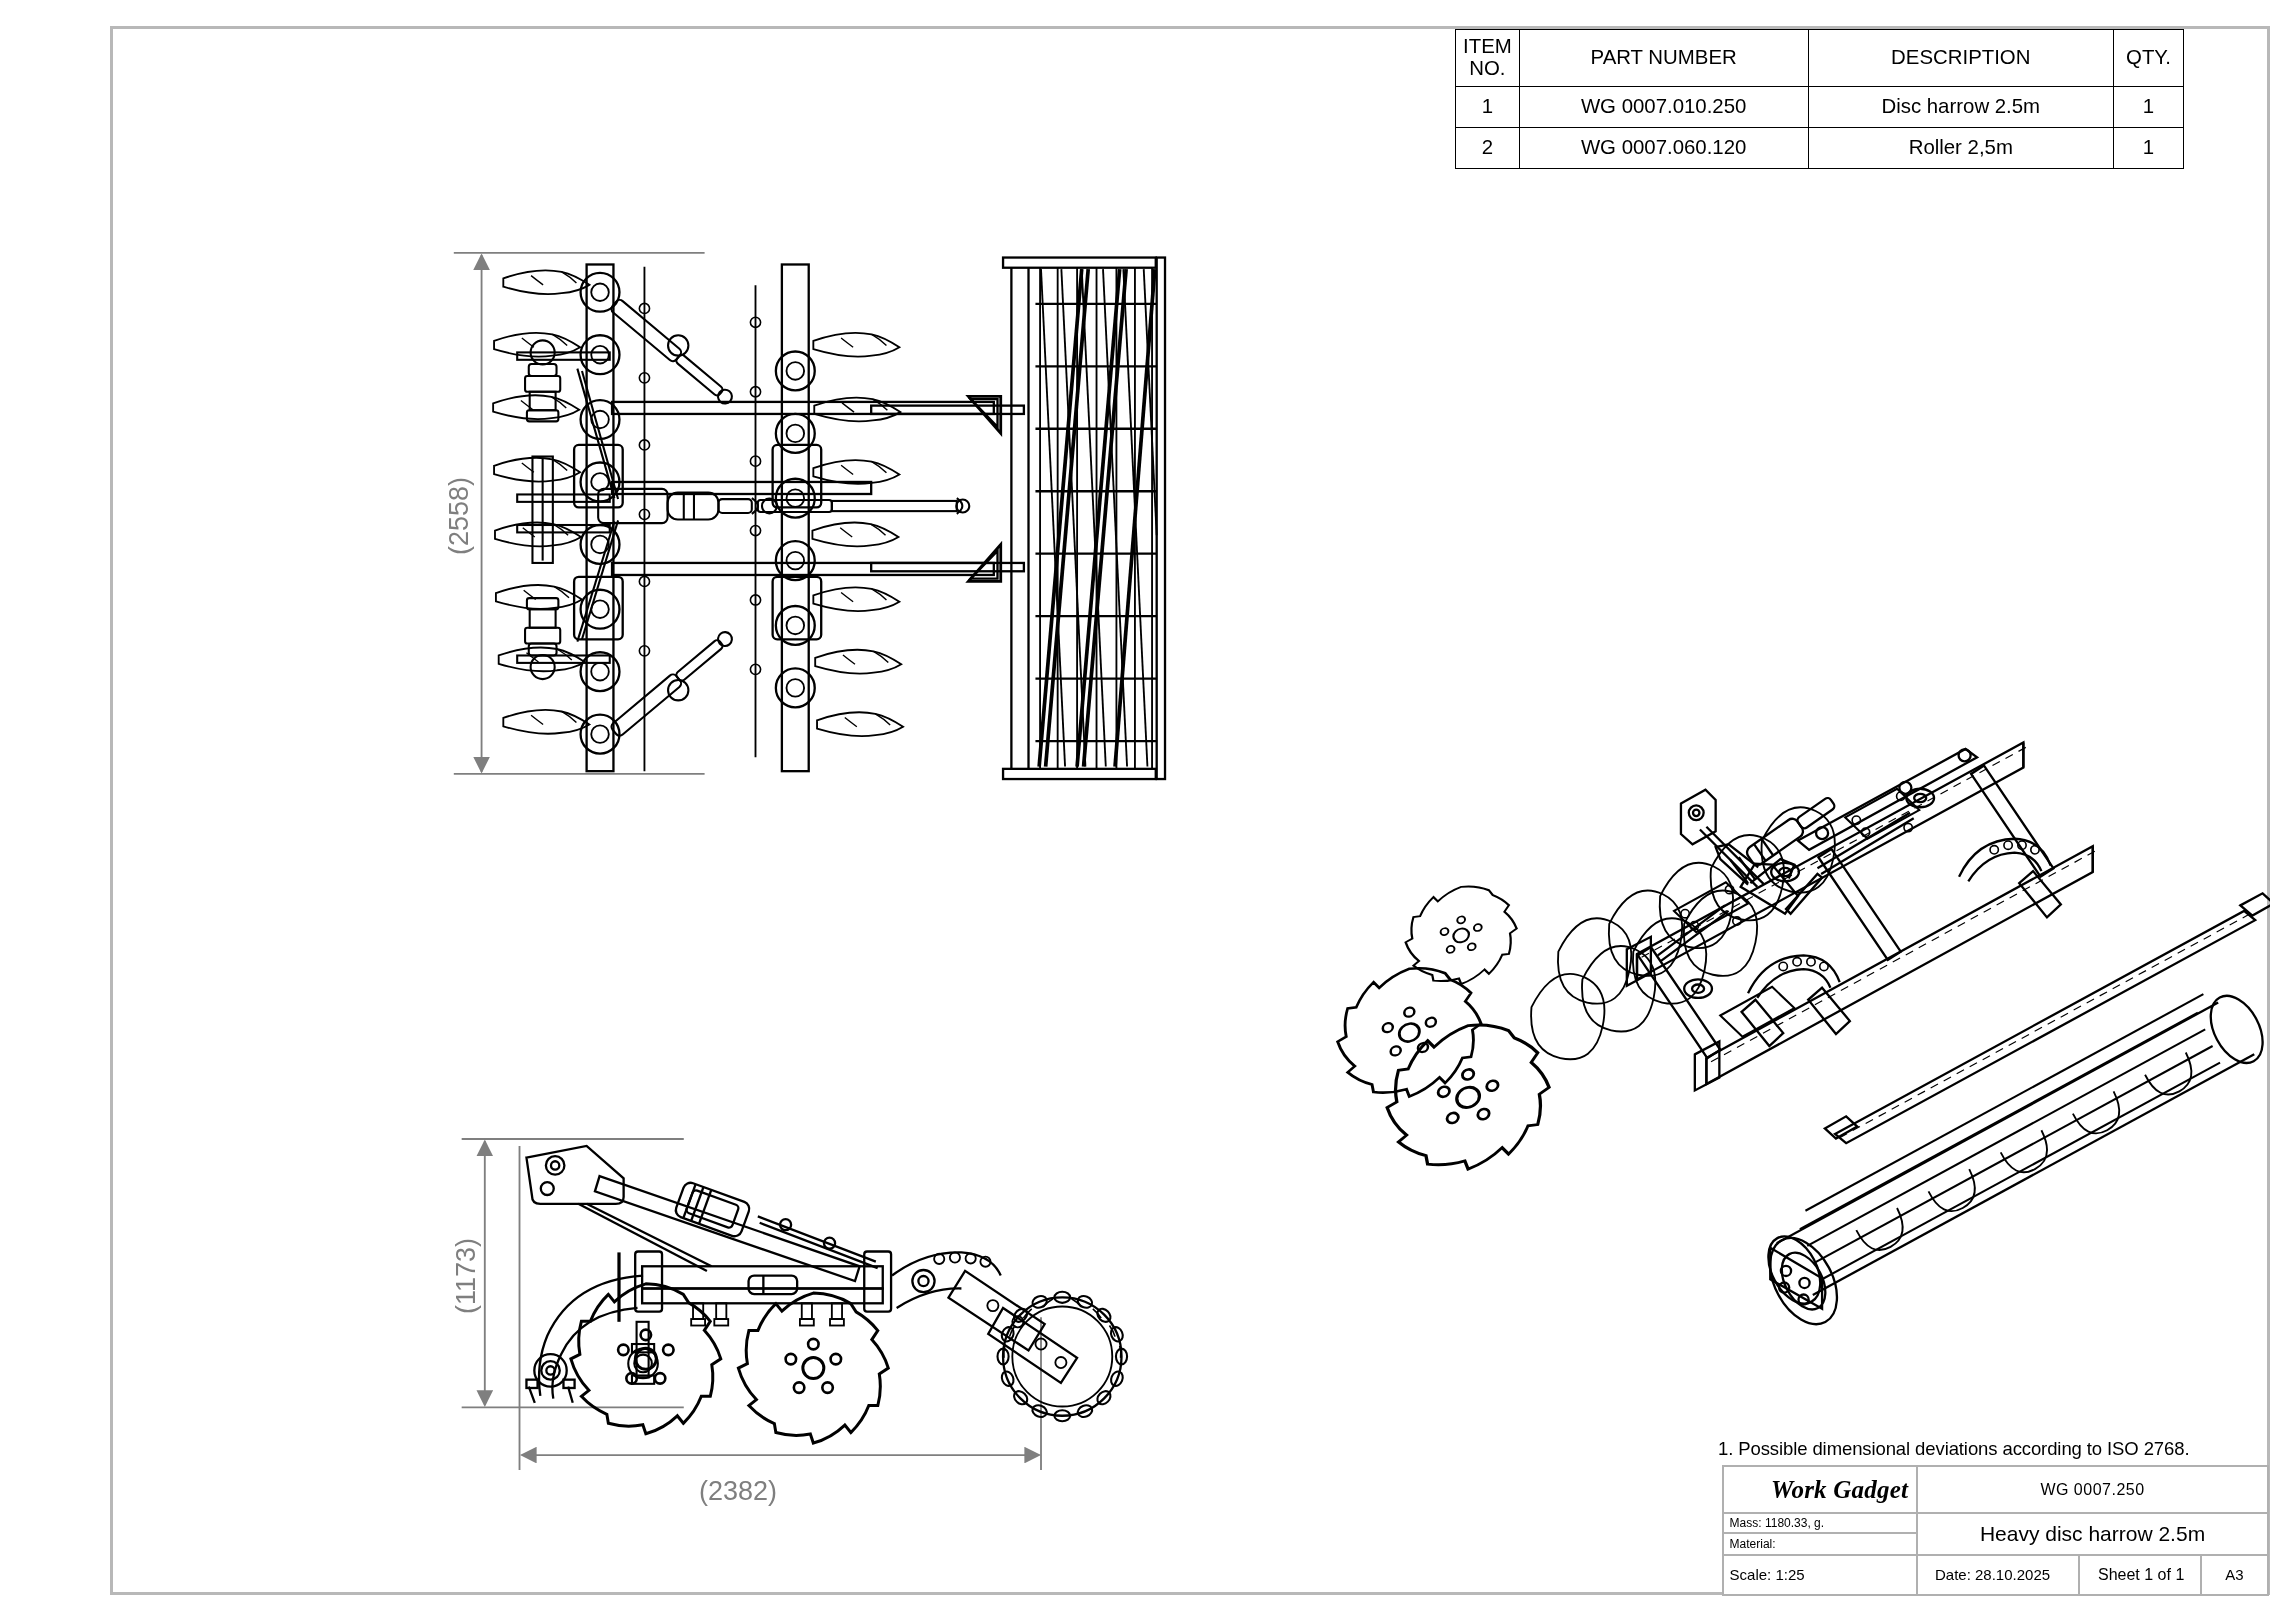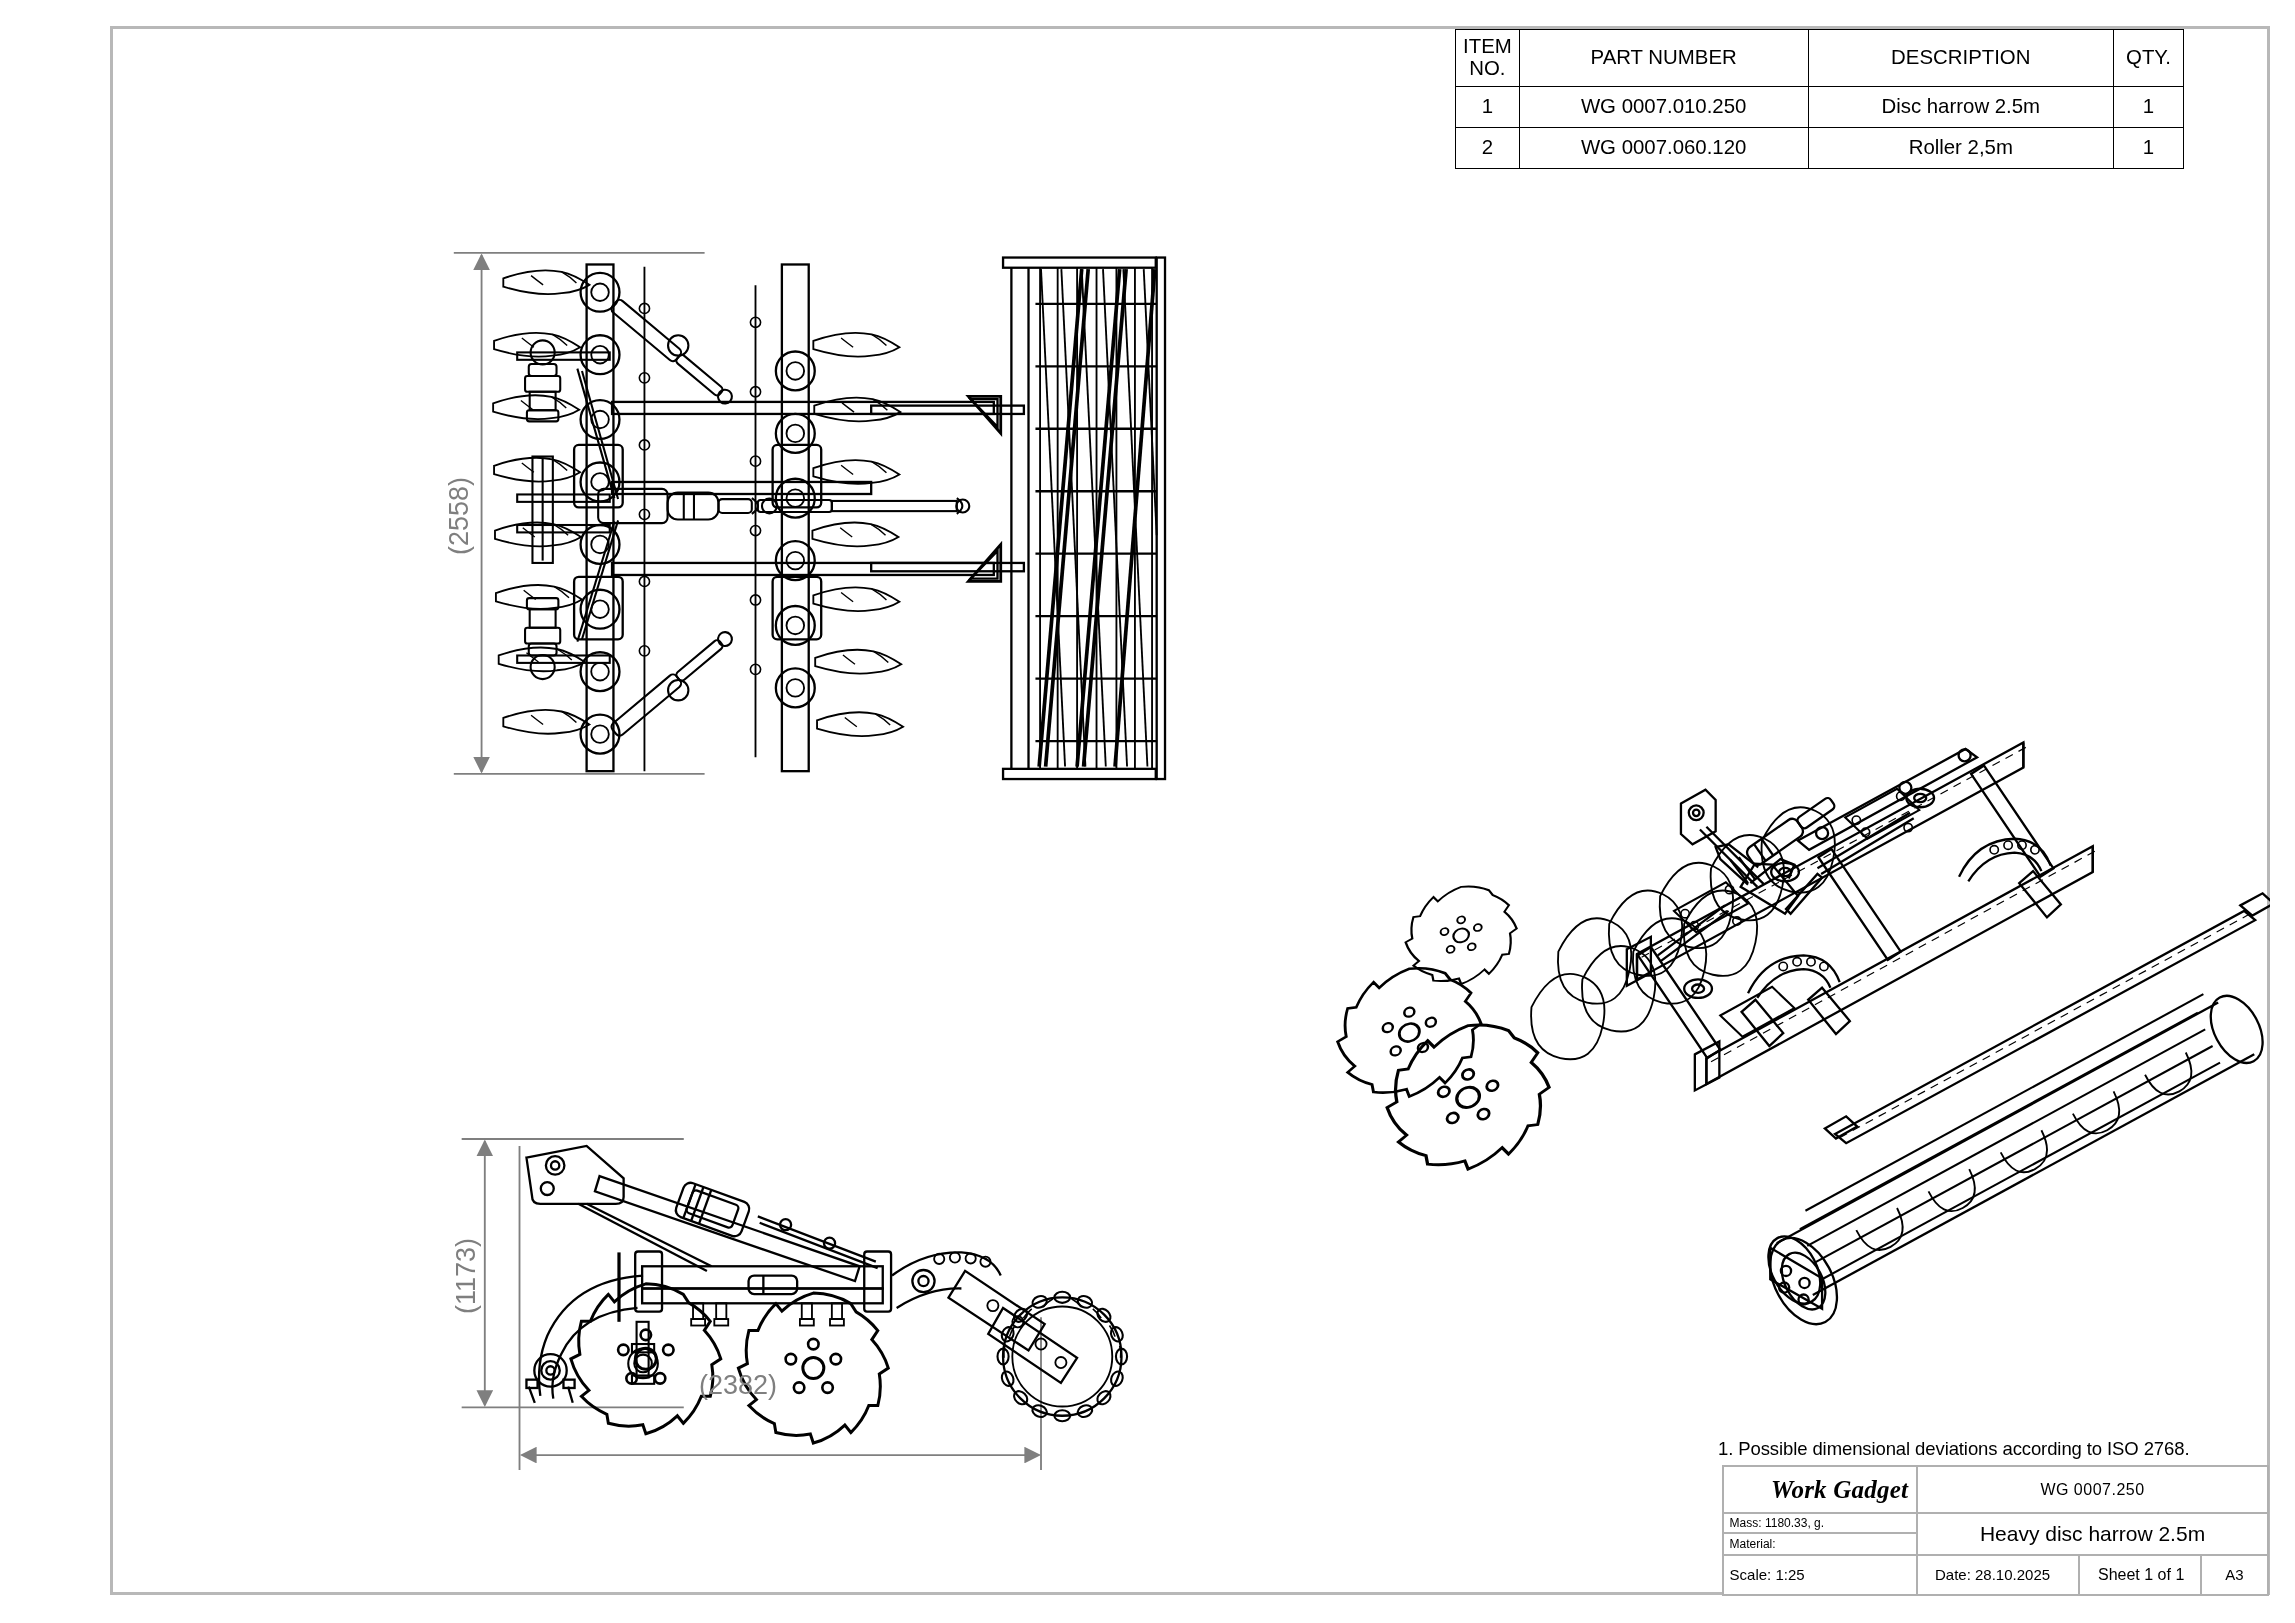--- a/index.html
+++ b/index.html
@@ -685,21 +685,21 @@
           <circle cx="3618" cy="2726" r="11"></circle>
       </g>
     </g>
   </g>
 </svg>
 
 <div class="dimtext dim-v" style="left:444px;top:555px;transform:rotate(-90deg);">(2558)</div>
 
 <div class="dimtext dim-v" style="left:451px;top:1314px;transform:rotate(-90deg);">(1173)</div>
 
-<div class="dimtext" style="left:699px;top:1370px;">(2382)</div>
+<div class="dimtext" style="left:699px;top:1476px;">(2382)</div>
 
 <table id="bom">
   <thead>
     <tr>
       <td class="c-item">
         <span class="hdr-2l">ITEM</span>
         <span class="hdr-2l">NO.</span>
       </td>
       <td class="c-part">PART NUMBER</td>
       <td class="c-desc">DESCRIPTION</td>

